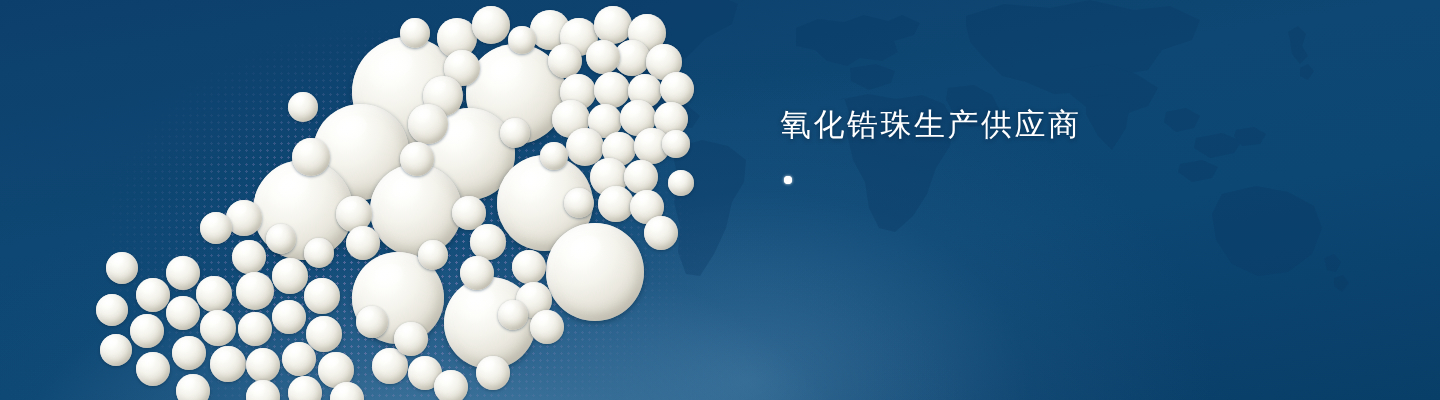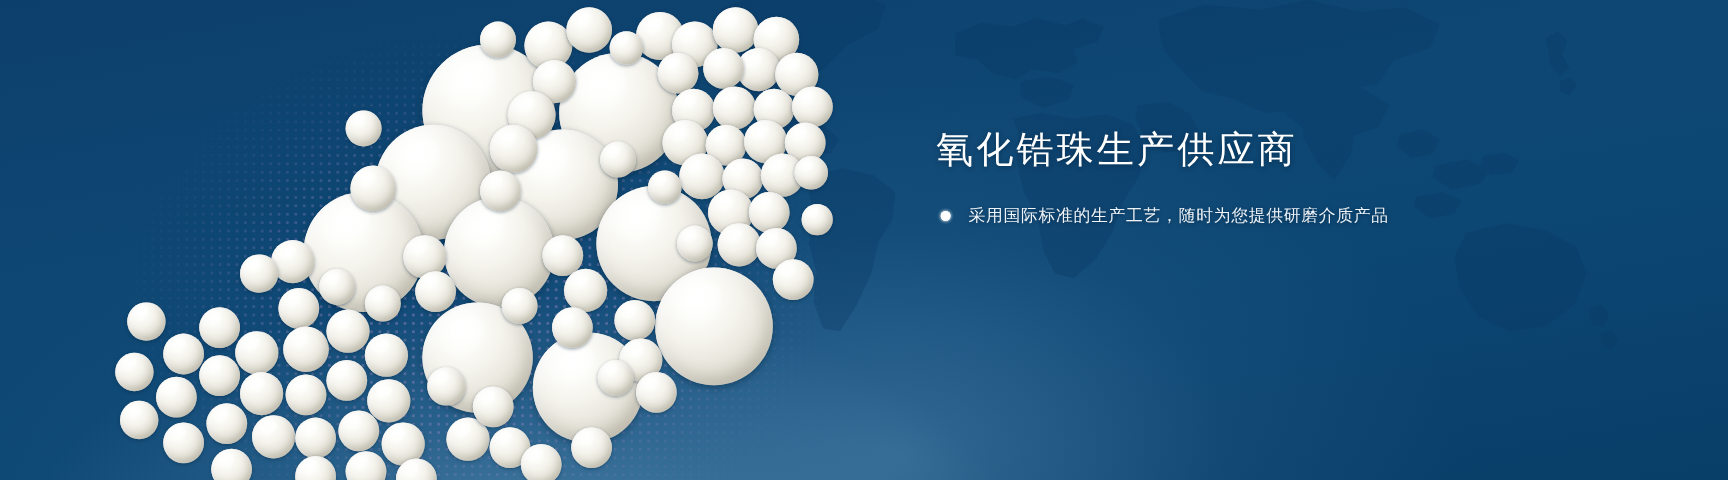--- a/index.html
+++ b/index.html
@@ -270,20 +270,16 @@
   <div class="copy">
     <h1 class="headline">氧化锆珠生产供应商</h1>
 
     <ul class="bullets">
       <li class="bullet">
         <span class="dot"></span>
       </li>
       <li class="bullet">
         <span class="dot"></span>
       </li>
-      <li class="bullet">
-        <span class="dot"></span>
-        <span>采用国际标准的生产工艺，随时为您提供研磨介质产品</span>
-      </li>
     </ul>
   </div>
 
 </div>
 
 </body></html>

